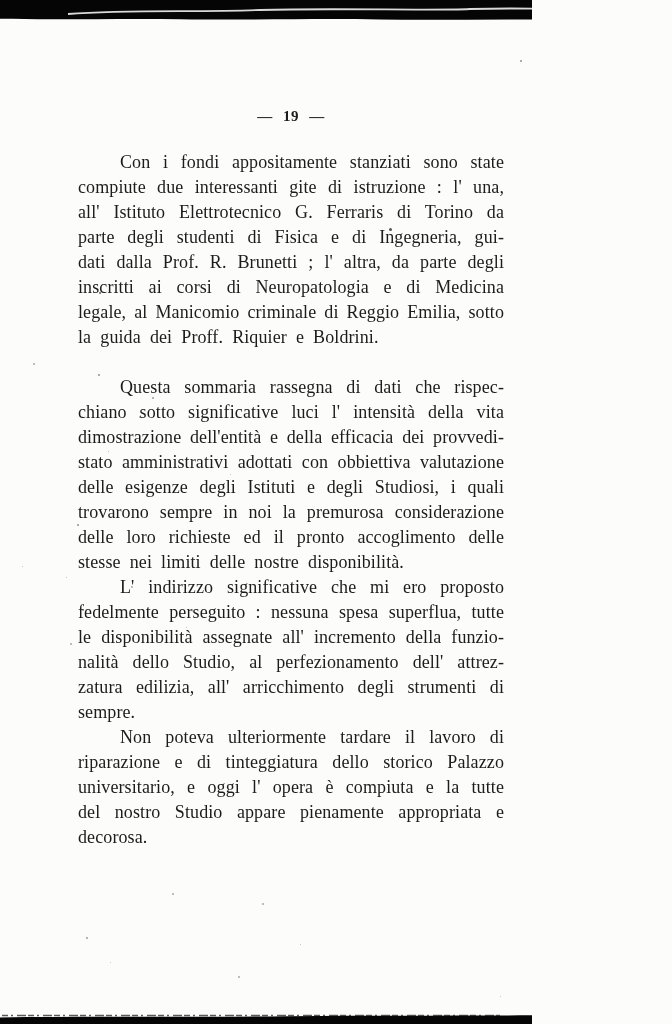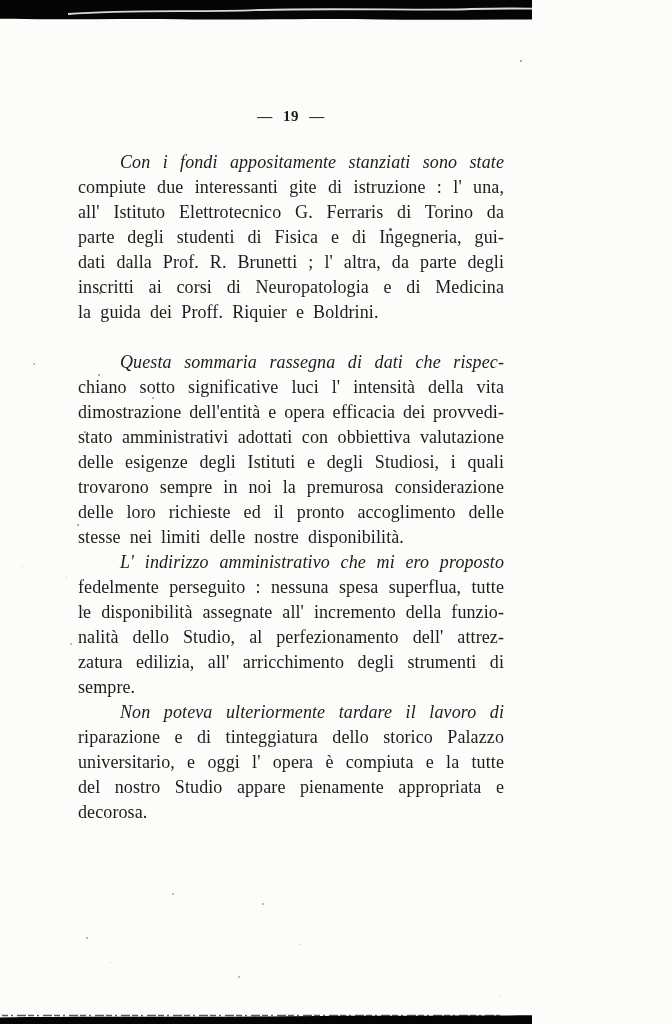--- a/index.html
+++ b/index.html
@@ -41,21 +41,21 @@
   }
   .para{margin:0;}
   .para.gap-after{margin-bottom:25px;}
   .line{
     height:25px;
     text-align:justify;
     text-align-last:justify;
     word-spacing:2px;
     letter-spacing:.1px;
   }
-  .line.first{padding-left:42px;font-style:italic;}
+  .line.first{padding-left:42px;}
   .line.last{
     text-align-last:left;
     word-spacing:4.5px;
   }
   .artifacts{
     position:absolute;inset:0;
     pointer-events:none;
   }
   .blk{fill:var(--artifact);}
   .speck{
@@ -73,34 +73,35 @@
   <div class="page-header">— 19 —</div>
 
   <main class="text-block" id="text-block">
       <div class="para gap-after">
         <div class="line first">Con i fondi appositamente stanziati sono state</div>
         <div class="line">compiute due interessanti gite di istruzione : l' una,</div>
         <div class="line">all' Istituto Elettrotecnico G. Ferraris di Torino da</div>
         <div class="line">parte degli studenti di Fisica e di Ingegneria, gui-</div>
         <div class="line">dati dalla Prof. R. Brunetti ; l' altra, da parte degli</div>
         <div class="line">inscritti ai corsi di Neuropatologia e di Medicina</div>
+        <div class="line">legale, al Manicomio criminale di Reggio Emilia, sotto</div>
         <div class="line last">la guida dei Proff. Riquier e Boldrini.</div>
       </div>
       <div class="para">
         <div class="line first">Questa sommaria rassegna di dati che rispec-</div>
         <div class="line">chiano sotto significative luci l' intensità della vita</div>
-        <div class="line">dimostrazione dell'entità e opera efficacia dei provvedi-</div>
+        <div class="line">dimostrazione dell'entità e della efficacia dei provvedi-</div>
         <div class="line">stato amministrativi adottati con obbiettiva valutazione</div>
         <div class="line">delle esigenze degli Istituti e degli Studiosi, i quali</div>
         <div class="line">trovarono sempre in noi la premurosa considerazione</div>
         <div class="line">delle loro richieste ed il pronto accoglimento delle</div>
         <div class="line last">stesse nei limiti delle nostre disponibilità.</div>
       </div>
       <div class="para">
-        <div class="line first">L' indirizzo amministrativo che mi ero proposto</div>
+        <div class="line first">L' indirizzo significative che mi ero proposto</div>
         <div class="line">fedelmente perseguito : nessuna spesa superflua, tutte</div>
         <div class="line">le disponibilità assegnate all' incremento della funzio-</div>
         <div class="line">nalità dello Studio, al perfezionamento dell' attrez-</div>
         <div class="line">zatura edilizia, all' arricchimento degli strumenti di</div>
         <div class="line last">sempre.</div>
       </div>
       <div class="para">
         <div class="line first">Non poteva ulteriormente tardare il lavoro di</div>
         <div class="line">riparazione e di tinteggiatura dello storico Palazzo</div>
         <div class="line">universitario, e oggi l' opera è compiuta e la tutte</div>

